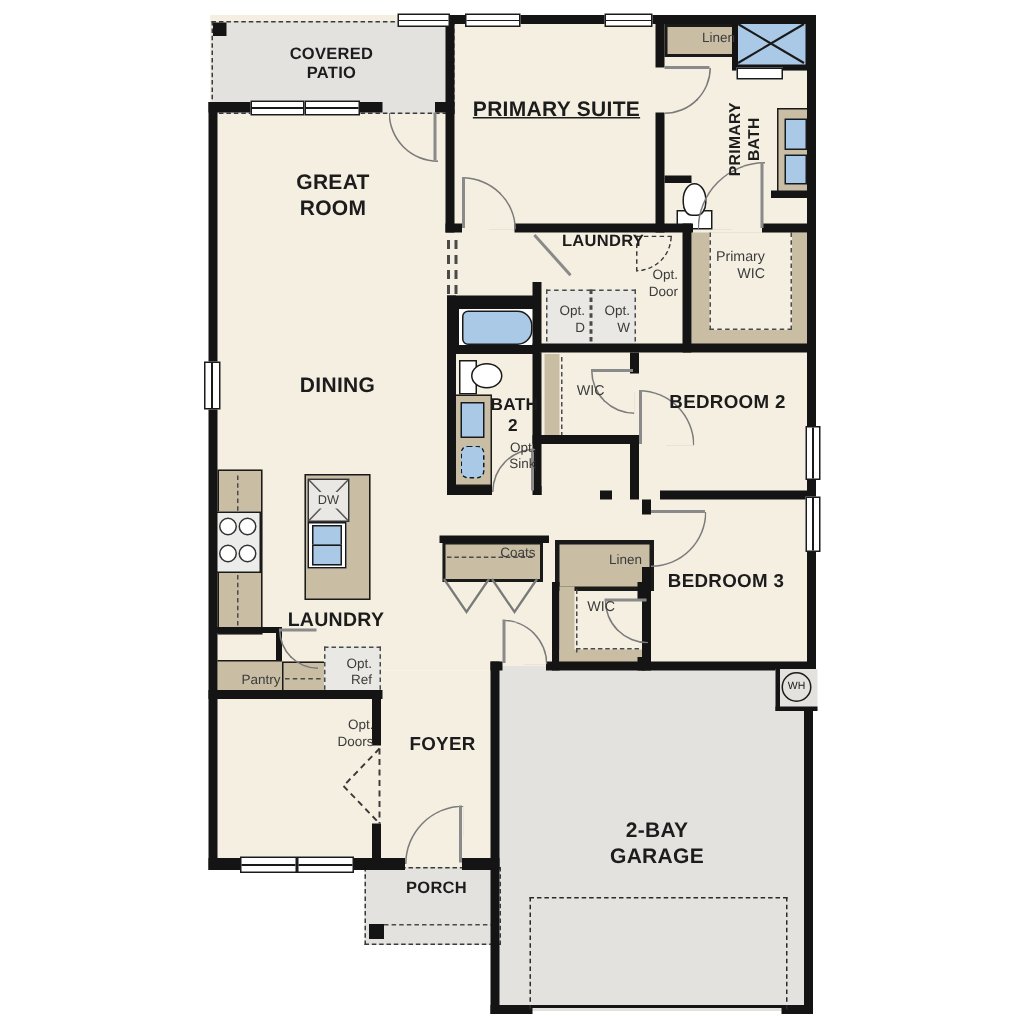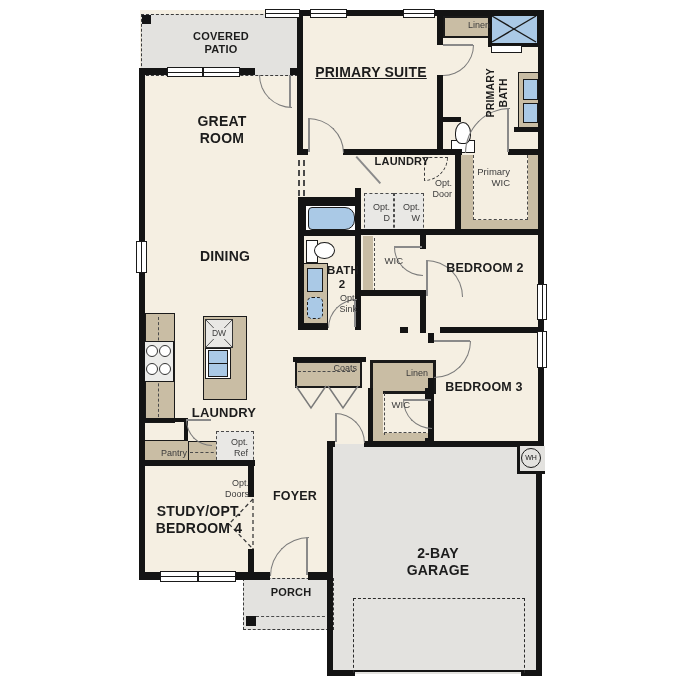--- a/index.html
+++ b/index.html
@@ -255,18 +255,17 @@
   <div class="lbl-sm" style="left:325px;top:293px;width:32px;font-size:9px;">Opt. Sink</div>
   <div class="lbl-sm" style="left:375px;top:255px;width:28px;font-size:9.5px;">WIC</div>
   <div class="lbl" style="left:435px;top:261px;width:100px;font-size:12.5px;">BEDROOM 2</div>
   <div class="lbl" style="left:191px;top:405px;width:66px;font-size:13px;">LAUNDRY</div>
   <div class="lbl-sm" style="left:296px;top:363px;width:61px;font-size:9px;">Coats</div>
   <div class="lbl-sm" style="left:372px;top:368px;width:56px;font-size:9px;">Linen</div>
   <div class="lbl-sm" style="left:382px;top:399px;width:28px;font-size:9.5px;">WIC</div>
   <div class="lbl" style="left:434px;top:380px;width:100px;font-size:12.5px;">BEDROOM 3</div>
   <div class="lbl-sm" style="left:145px;top:448px;width:42px;font-size:9px;">Pantry</div>
   <div class="lbl-sm" style="left:211px;top:478px;width:38px;font-size:9px;">Opt. Doors</div>
-  <div class="lbl" style="left:146px;top:503px;width:106px;font-size:14px;">STUDY/OPT. BEDROOM 4</div>
   <div class="lbl" style="left:263px;top:489px;width:64px;font-size:12.5px;">FOYER</div>
   <div class="lbl" style="left:263px;top:586px;width:56px;font-size:11px;">PORCH</div>
   <div class="lbl" style="left:400px;top:545px;width:76px;font-size:14px;">2-BAY GARAGE</div>
 
 </div>
 
 </body></html>

